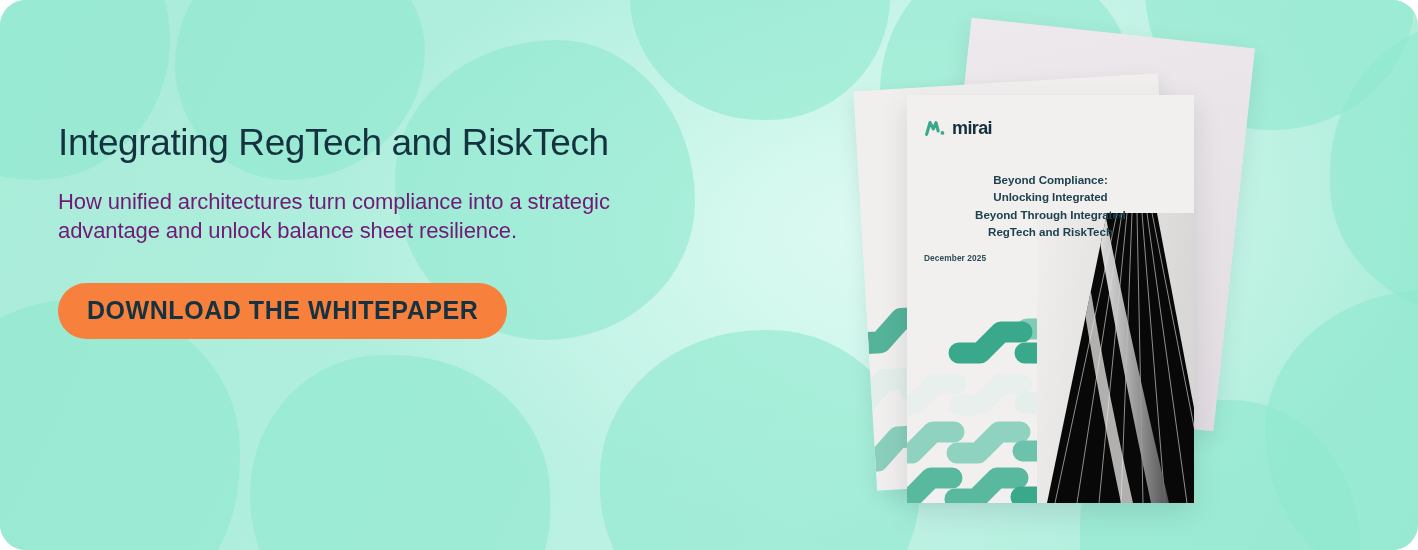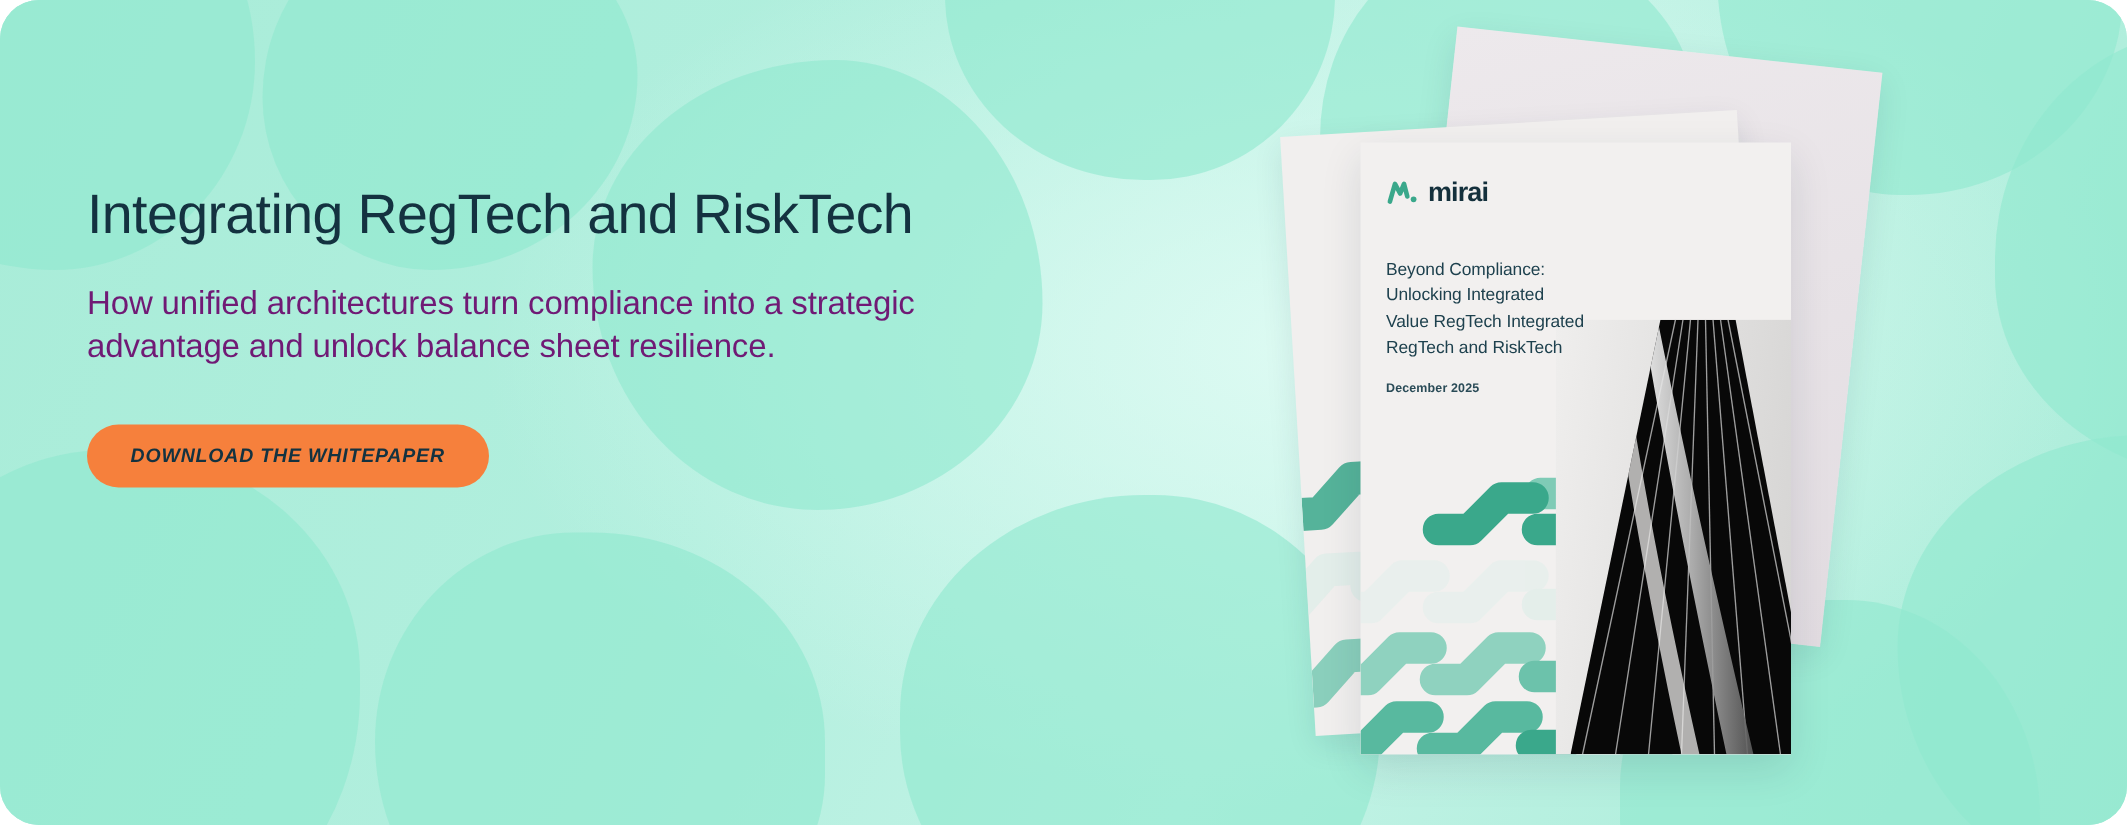--- a/index.html
+++ b/index.html
@@ -48,23 +48,23 @@
   }
   .headline .l2{display:block;}
   .subhead{
     margin:0;padding-top:25px;color:#701a75;
     font-size:22px;line-height:1.31;font-weight:400;letter-spacing:-.1px;
     max-width:575px;
   }
   .cta{
     display:inline-block;margin-top:37px;
     background:#F6803C;color:#143240;
-    font-size:13px;font-weight:700;letter-spacing:.55px;
+    font-size:25px;font-weight:700;letter-spacing:.55px;
     padding:13px 29px 14px;border:none;border-radius:999px;
-    cursor:pointer;font-family:inherit;font-style:italic;
+    cursor:pointer;font-family:inherit;
   }
 
   
   .stack{position:absolute;left:845px;top:22px;width:400px;height:500px;}
 
   .sheet-back{
     position:absolute;left:105px;top:10px;width:285px;height:385px;
     background:linear-gradient(160deg,#EDE9EC 0%,#E2DCE1 100%);
     transform:rotate(6.2deg);
     box-shadow:0 7px 22px rgba(20,50,64,.10);
@@ -88,21 +88,21 @@
     overflow:hidden;
     margin-top:28px;
   }
   .front-pad{position:absolute;left:17px;top:23px;right:17px;}
   .brand{display:flex;align-items:center;gap:6px;}
   .brand-word{
     color:#14303C;font-size:18px;font-weight:700;letter-spacing:-.6px;
   }
   .cover-title{
     margin:0;padding-top:32px;color:#1E414E;
-    font-size:11.6px;font-weight:400;line-height:1.49;letter-spacing:-.05px;
+    font-size:11.6px;font-weight:700;line-height:1.49;letter-spacing:-.05px;text-align:center;
   }
   .cover-title span{display:block;}
   .cover-date{
     margin:0;padding-top:13px;color:#2A4B57;
     font-size:8.3px;font-weight:700;letter-spacing:.1px;
   }
   
   .front-zig{position:absolute;left:0;bottom:0;width:100%;height:205px;}
   .front-tower{position:absolute;right:-18px;top:118px;width:175px;height:290px;overflow:hidden;}
 </style>
@@ -270,21 +270,21 @@
           <svg width="22" height="18" viewBox="0 0 22 18">
             <path d="M2.6 14.4 L6.0 2.6 L9.4 9.0 L12.0 2.6 L14.2 11.0" fill="none" stroke="#3AA88B" stroke-width="3.1" stroke-linecap="round" stroke-linejoin="round"></path>
             <circle cx="18.4" cy="12.9" r="1.9" fill="#3AA88B"></circle>
           </svg>
           <span class="brand-word">mirai</span>
         </div>
 
         <h2 class="cover-title">
           <span>Beyond Compliance:</span>
           <span>Unlocking Integrated</span>
-          <span>Value RegTech Integrated</span>
+          <span>Beyond Through Integrated</span>
           <span>RegTech and RiskTech</span>
         </h2>
 
         <p class="cover-date">December 2025</p>
       </div>
 
     </div>
   </div>
 </div>
 

